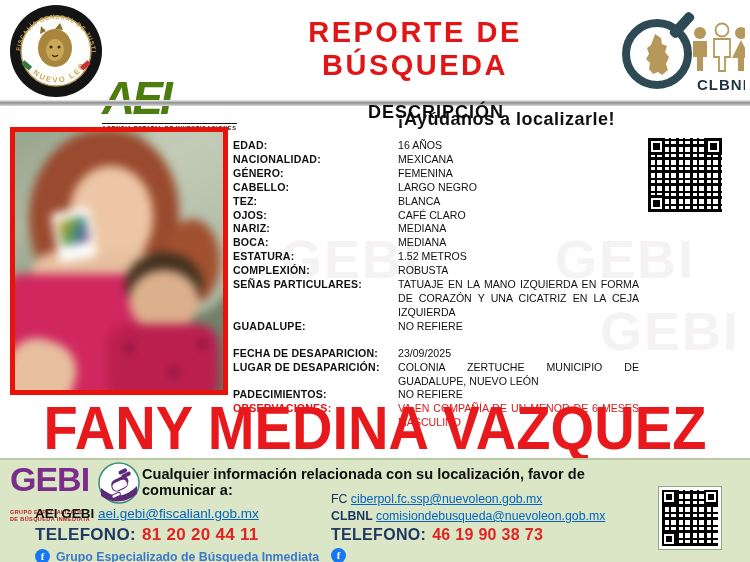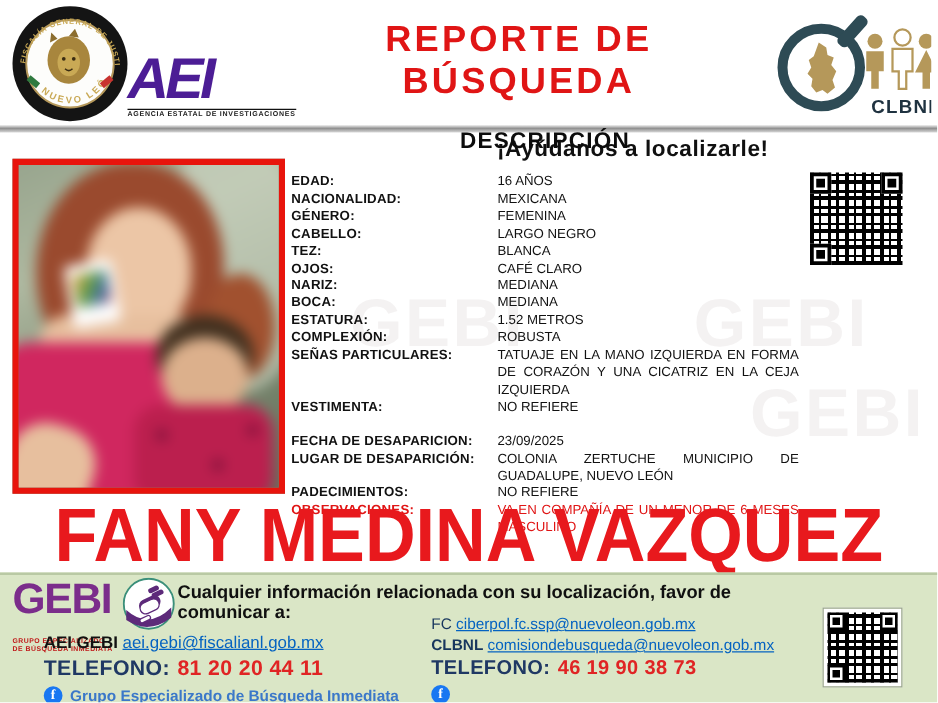--- a/index.html
+++ b/index.html
@@ -9,21 +9,21 @@
   
   .wm{position:absolute;font-weight:bold;font-size:54px;color:rgba(175,160,160,0.14);
       letter-spacing:2px;pointer-events:none;}
 
   
   .header{position:absolute;left:0;top:0;width:750px;height:100px;background:#fff;}
   .divider{position:absolute;left:0;top:100px;width:750px;height:6px;
            background:linear-gradient(#f2f2f2,#8f8f8f 45%,#d8d8d8);}
   .seal{position:absolute;left:8px;top:3px;}
   .aei{position:absolute;left:102px;top:38px;width:135px;}
-  .aei-acronym{font-size:46px;font-weight:bold;font-style:italic;letter-spacing:-3px;line-height:48px;color:#4c1d95;}
+  .aei-acronym{font-size:46px;font-weight:bold;font-style:italic;letter-spacing:-3px;line-height:48px;color:#4d7c0f;margin-top:36px;}
   .aei-caption{font-size:5.6px;font-weight:bold;letter-spacing:0.6px;color:#222;border-top:1.5px solid #111;
                padding-top:1px;margin-top:1px;white-space:nowrap;}
   .h-center{position:absolute;left:215px;top:0;width:400px;text-align:center;}
   .h-title{margin-top:16px;font-size:29px;font-weight:bold;color:#e01515;letter-spacing:2.5px;}
   .h-sub{margin-top:27px;font-size:18px;font-weight:bold;color:#101010;letter-spacing:0.5px;text-align:right;}
   .clbnl{position:absolute;left:605px;top:2px;}
 
   
   .photo{position:absolute;left:10px;top:127px;width:208px;height:258px;border:5px solid #e8140c;
          overflow:hidden;background:#7e8c74;}
@@ -72,21 +72,21 @@
 
   
   .footer{position:absolute;left:0;top:458px;width:750px;height:104px;background:#dae6c6;
           border-top:2px solid #b9c9a4;}
   .gebi-logo{position:absolute;left:10px;top:2px;width:130px;}
   .gebi-acronym{font-size:34px;font-weight:bold;color:#7b2d8b;letter-spacing:-1px;line-height:34px;display:inline-block;vertical-align:top;}
   .gebi-emblem{display:inline-block;vertical-align:top;margin-left:4px;}
   .gebi-cap{font-size:5.5px;font-weight:bold;color:#c01a1a;letter-spacing:0.4px;line-height:6.5px;margin-top:1px;}
   .headline{position:absolute;left:142px;top:6px;width:518px;font-size:14.6px;font-weight:bold;color:#101010;}
   .col-left{position:absolute;left:35px;top:46px;width:300px;}
-  .col-right{position:absolute;left:345px;top:32px;width:305px;}
+  .col-right{position:absolute;left:331px;top:32px;width:305px;}
   .row-email{font-size:13.5px;margin-bottom:4px;}
   .row-email .org{font-weight:bold;color:#111;}
   .row-email-sm{font-size:12.3px;margin-bottom:3px;}
   .row-email-sm .org{font-weight:bold;color:#17365d;}
   .row-email-sm .org.plain{font-weight:normal;color:#17365d;}
   a.mail{color:#0563c1;text-decoration:underline;}
   .tel{font-size:17px;font-weight:bold;color:#1f3864;margin-top:2px;margin-bottom:4px;letter-spacing:0.3px;}
   .tel .num{color:#e02424;margin-left:6px;}
   .fb{display:flex;align-items:center;gap:6px;font-size:12.3px;font-weight:bold;color:#3b78c9;margin-top:2px;}
   .fb-ic{width:15px;height:15px;border-radius:50%;background:#1877f2;color:#fff;font-weight:bold;
@@ -228,21 +228,21 @@
       </div>
     <div class="drow">
         <span class="lab">COMPLEXIÓN:</span>
         <span class="val">ROBUSTA</span>
       </div>
     <div class="drow">
         <span class="lab">SEÑAS PARTICULARES:</span>
         <span class="val">TATUAJE EN LA MANO IZQUIERDA EN FORMA DE CORAZÓN Y UNA CICATRIZ EN LA CEJA IZQUIERDA</span>
       </div>
     <div class="drow">
-        <span class="lab">VESTIMENTA:</span>
+        <span class="lab">GUADALUPE:</span>
         <span class="val">NO REFIERE</span>
       </div>
     <div class="gap"></div>
     <div class="drow">
         <span class="lab">FECHA DE DESAPARICION:</span>
         <span class="val">23/09/2025</span>
       </div>
     <div class="drow">
         <span class="lab">LUGAR DE DESAPARICIÓN:</span>
         <span class="val">COLONIA ZERTUCHE MUNICIPIO DE GUADALUPE, NUEVO LEÓN</span>

